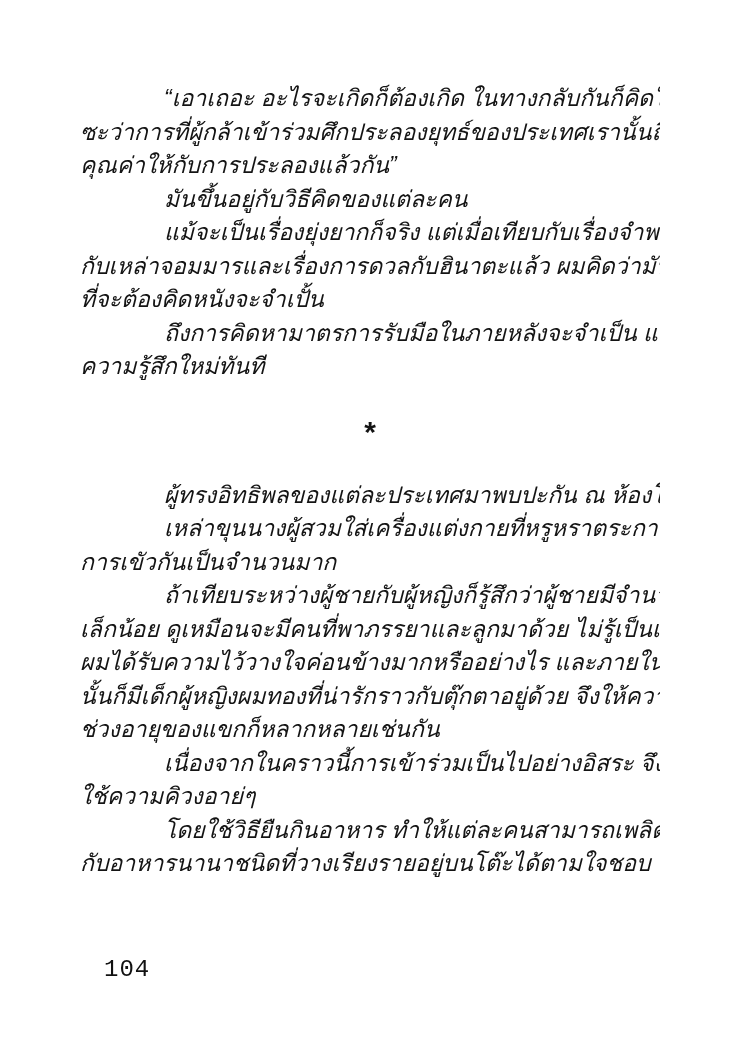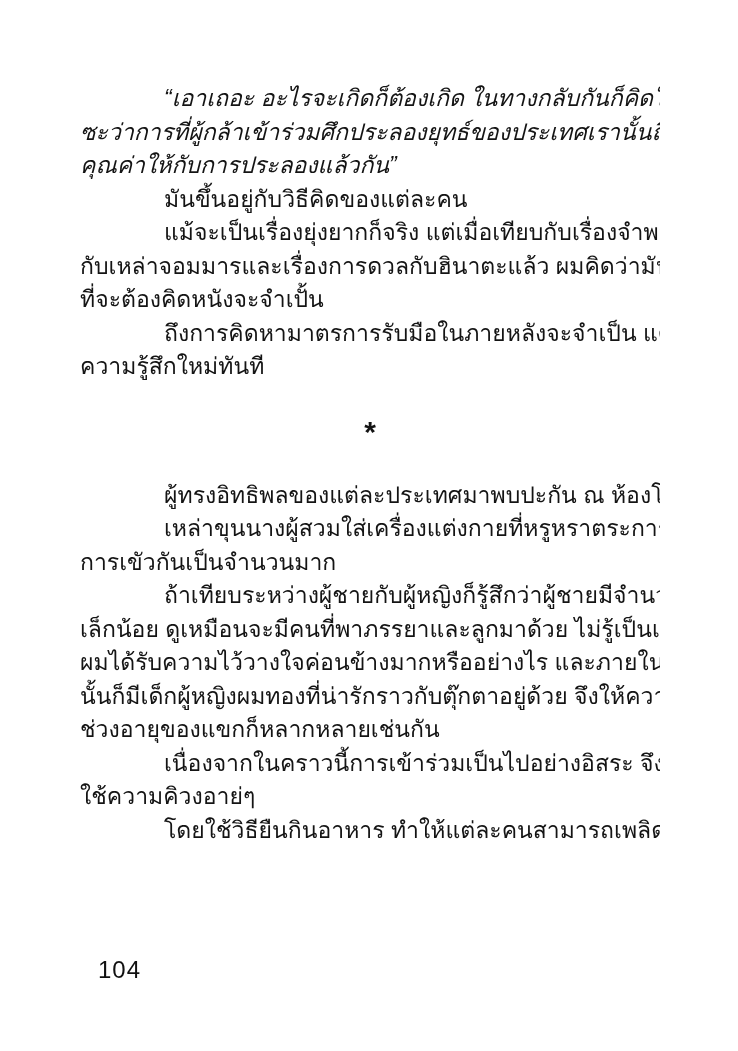--- a/index.html
+++ b/index.html
@@ -24,20 +24,21 @@
     position: absolute;
     left: 80px;
     top: 82px;
     width: 580px;
     font-size: 23px;
     line-height: 33.5px;
     overflow: hidden;
   }
   .para {
     margin: 0;
+    font-style: italic;
   }
   .para.italic {
     font-style: italic;
   }
   .line {
     white-space: nowrap;
   }
   .line.first {
     padding-left: 84px;
   }
@@ -46,23 +47,23 @@
     display: flex;
     align-items: center;
     justify-content: center;
     font-size: 30px;
     font-weight: 700;
     font-style: normal;
     line-height: 95px;
   }
   .page-number {
     position: absolute;
-    left: 98px;
+    left: 104px;
     top: 956px;
-    font-family: Liberation Sans, sans-serif;
+    font-family: Liberation Mono, monospace;
     font-size: 24px;
     letter-spacing: 1px;
     color: #111111;
   }
 </style>
 </head>
 <body>
 
 <div class="page">
   <div class="page-text" id="page-text">
@@ -97,16 +98,17 @@
         <div class="line">ผมได้รับความไว้วางใจค่อนข้างมากหรืออย่างไร และภายในกลุ่มคนเหล่า</div>
         <div class="line">นั้นก็มีเด็กผู้หญิงผมทองที่น่ารักราวกับตุ๊กตาอยู่ด้วย จึงให้ความรู้สึกว่า</div>
         <div class="line">ช่วงอายุของแขกก็หลากหลายเช่นกัน</div>
       </div>
       <div class="para">
         <div class="line first">เนื่องจากในคราวนี้การเข้าร่วมเป็นไปอย่างอิสระ จึงมีการประยุกต์</div>
         <div class="line">ใช้ความคิวงอาย่ๆ</div>
       </div>
       <div class="para">
         <div class="line first">โดยใช้วิธียืนกินอาหาร ทำให้แต่ละคนสามารถเพลิดเพลินไป</div>
+        <div class="line">กับอาหารนานาชนิดที่วางเรียงรายอยู่บนโต๊ะได้ตามใจชอบ</div>
       </div>
     </div>
   <div class="page-number">104</div>
 </div>
 
 </body></html>

